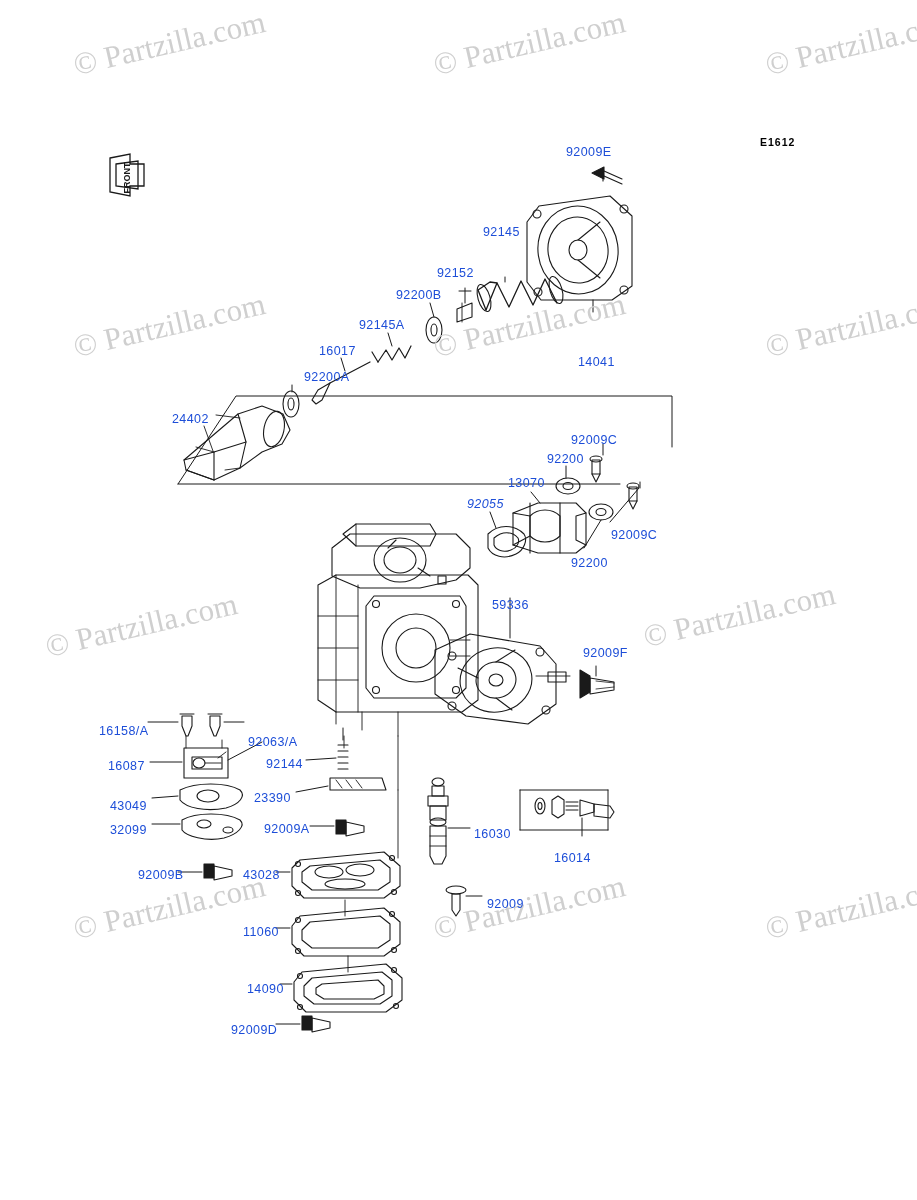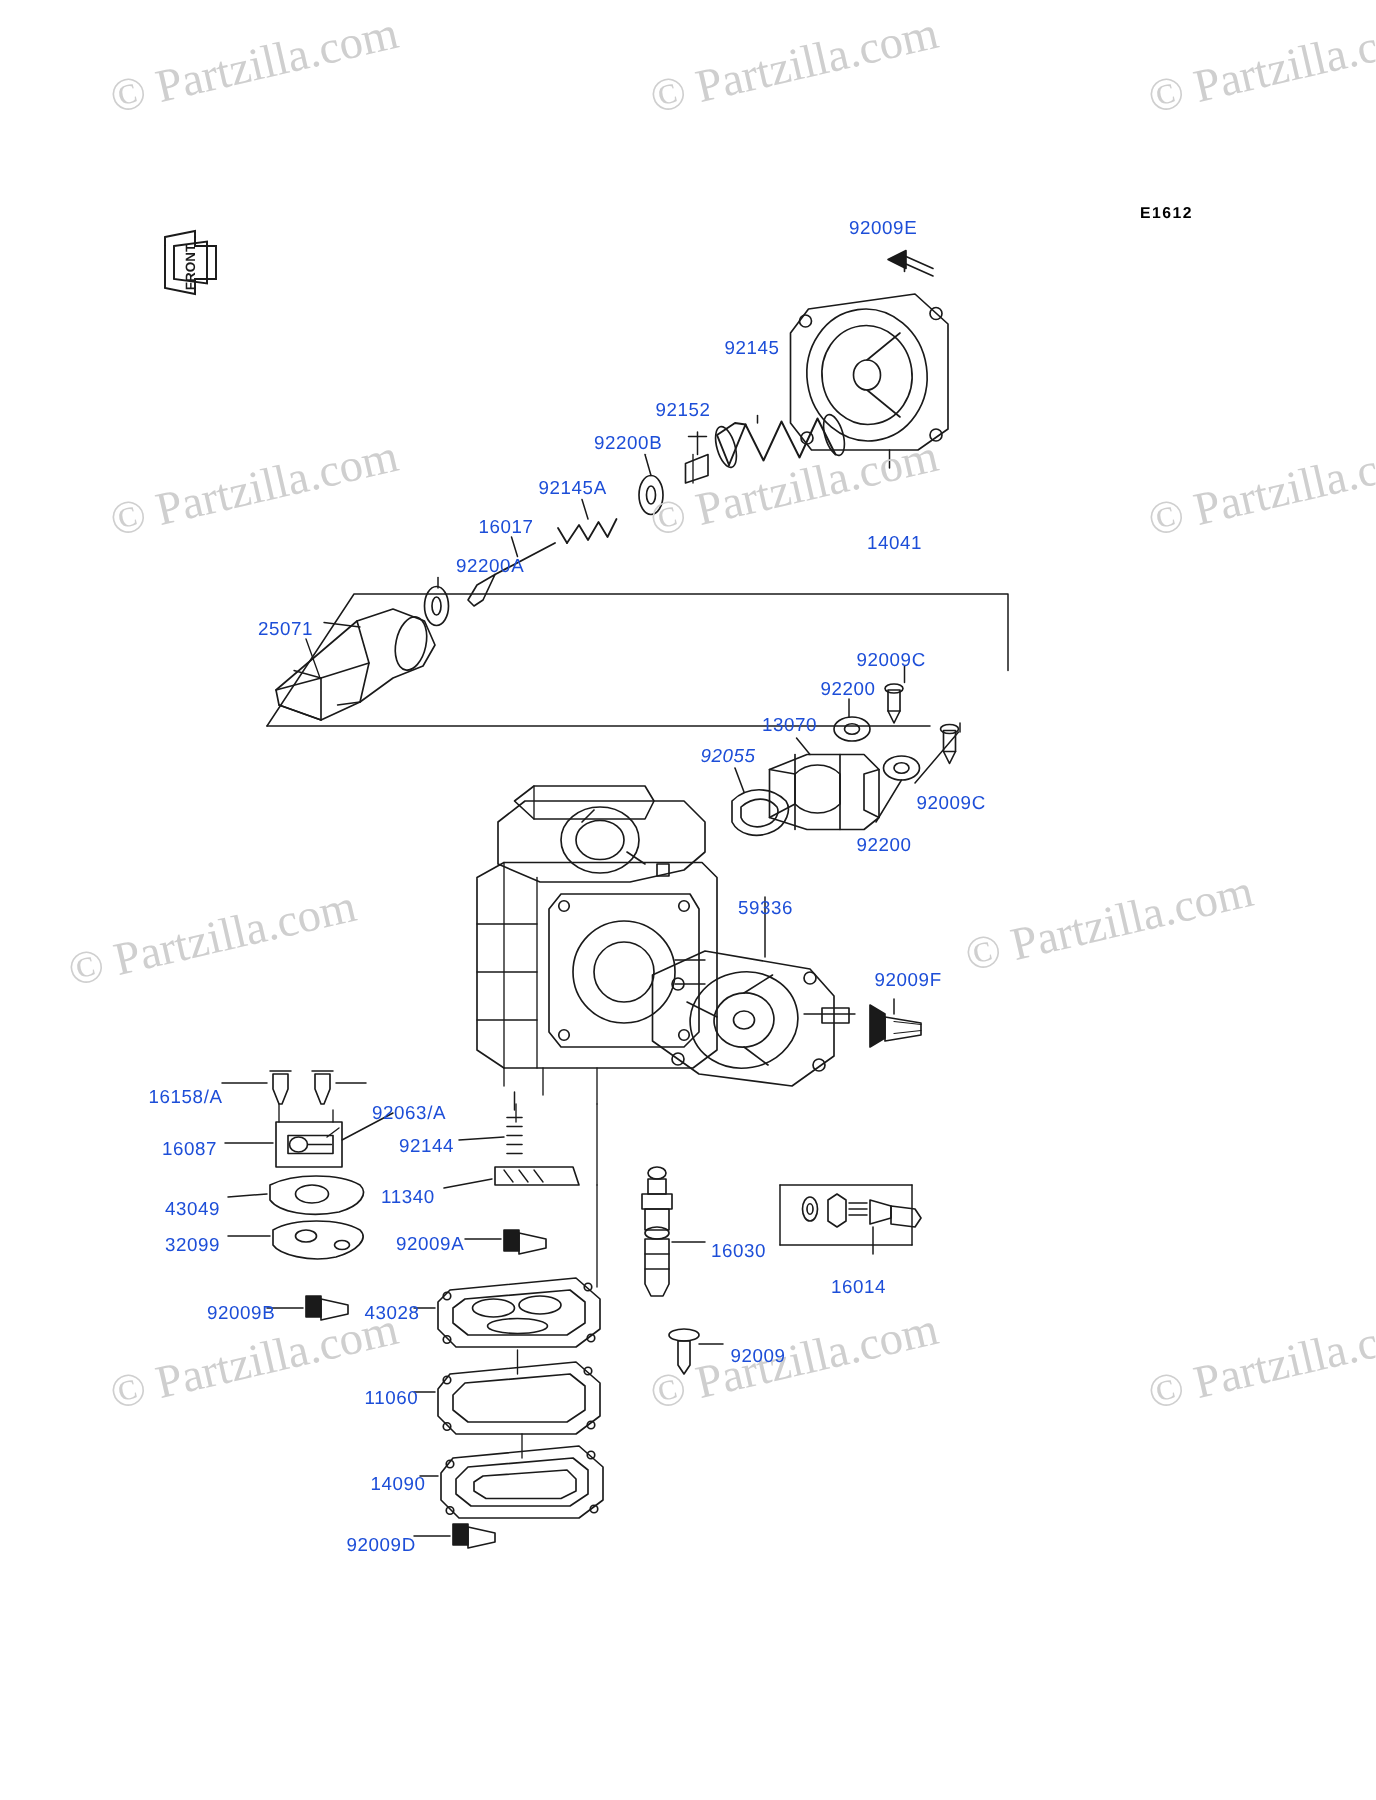--- a/index.html
+++ b/index.html
@@ -412,35 +412,35 @@
   </div>
 <div id="label-layer">
     <div class="lbl" style="left: 566px; top: 145px;">92009E</div>
     <div class="lbl" style="left: 483px; top: 225px; text-align: right;">92145</div>
     <div class="lbl" style="left: 437px; top: 266px;">92152</div>
     <div class="lbl" style="left: 396px; top: 288px;">92200B</div>
     <div class="lbl" style="left: 578px; top: 329px; margin-top: 26px;">14041</div>
     <div class="lbl" style="left: 359px; top: 318px; text-align: right;">92145A</div>
     <div class="lbl" style="left: 319px; top: 344px;">16017</div>
     <div class="lbl" style="left: 260px; top: 370px; margin-left: 44px;">92200A</div>
-    <div class="lbl" style="left: 172px; top: 412px;">25071</div>
+    <div class="lbl" style="left: 172px; top: 412px;">24402</div>
     <div class="lbl" style="left: 571px; top: 433px;">92009C</div>
     <div class="lbl" style="left: 547px; top: 452px;">92200</div>
     <div class="lbl" style="left: 508px; top: 476px;">13070</div>
     <div class="lbl" style="left: 467px; top: 497px; font-style: italic;">92055</div>
     <div class="lbl" style="left: 611px; top: 528px;">92009C</div>
     <div class="lbl" style="left: 571px; top: 556px;">92200</div>
     <div class="lbl" style="left: 492px; top: 598px;">59336</div>
     <div class="lbl" style="left: 583px; top: 646px;">92009F</div>
     <div class="lbl" style="left: 99px; top: 724px;">16158/A</div>
     <div class="lbl" style="left: 248px; top: 724px; margin-top: 11px;">92063/A</div>
     <div class="lbl" style="left: 108px; top: 759px;">16087</div>
     <div class="lbl" style="left: 266px; top: 757px;">92144</div>
     <div class="lbl" style="left: 110px; top: 799px;">43049</div>
-    <div class="lbl" style="left: 254px; top: 791px;">11340</div>
+    <div class="lbl" style="left: 254px; top: 791px;">23390</div>
     <div class="lbl" style="left: 110px; top: 823px;">32099</div>
     <div class="lbl" style="left: 264px; top: 822px;">92009A</div>
     <div class="lbl" style="left: 474px; top: 827px;">16030</div>
     <div class="lbl" style="left: 554px; top: 851px;">16014</div>
     <div class="lbl" style="left: 138px; top: 868px;">92009B</div>
     <div class="lbl" style="left: 243px; top: 868px;">43028</div>
     <div class="lbl" style="left: 487px; top: 897px;">92009</div>
     <div class="lbl" style="left: 243px; top: 925px;">11060</div>
     <div class="lbl" style="left: 247px; top: 982px;">14090</div>
     <div class="lbl" style="left: 231px; top: 1023px;">92009D</div>

